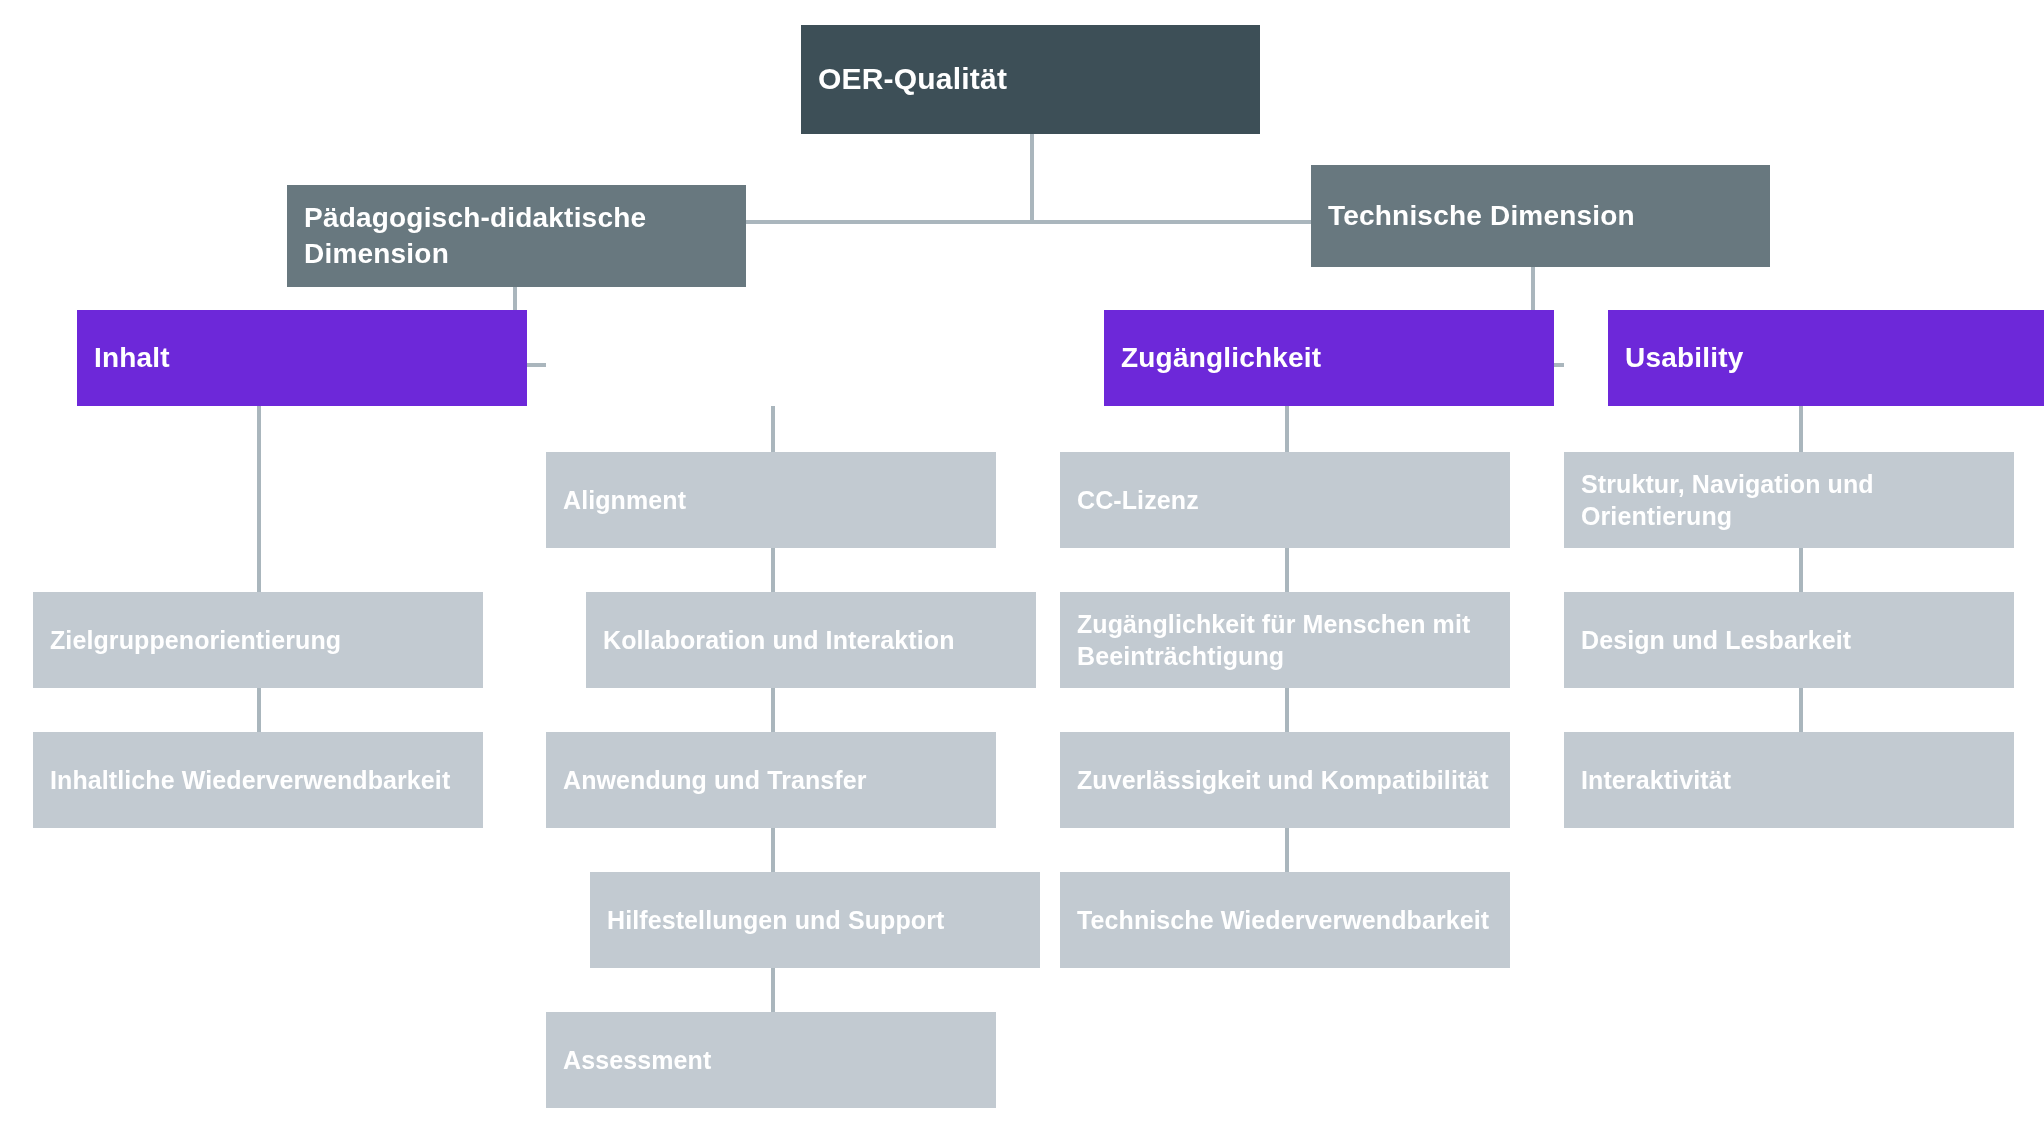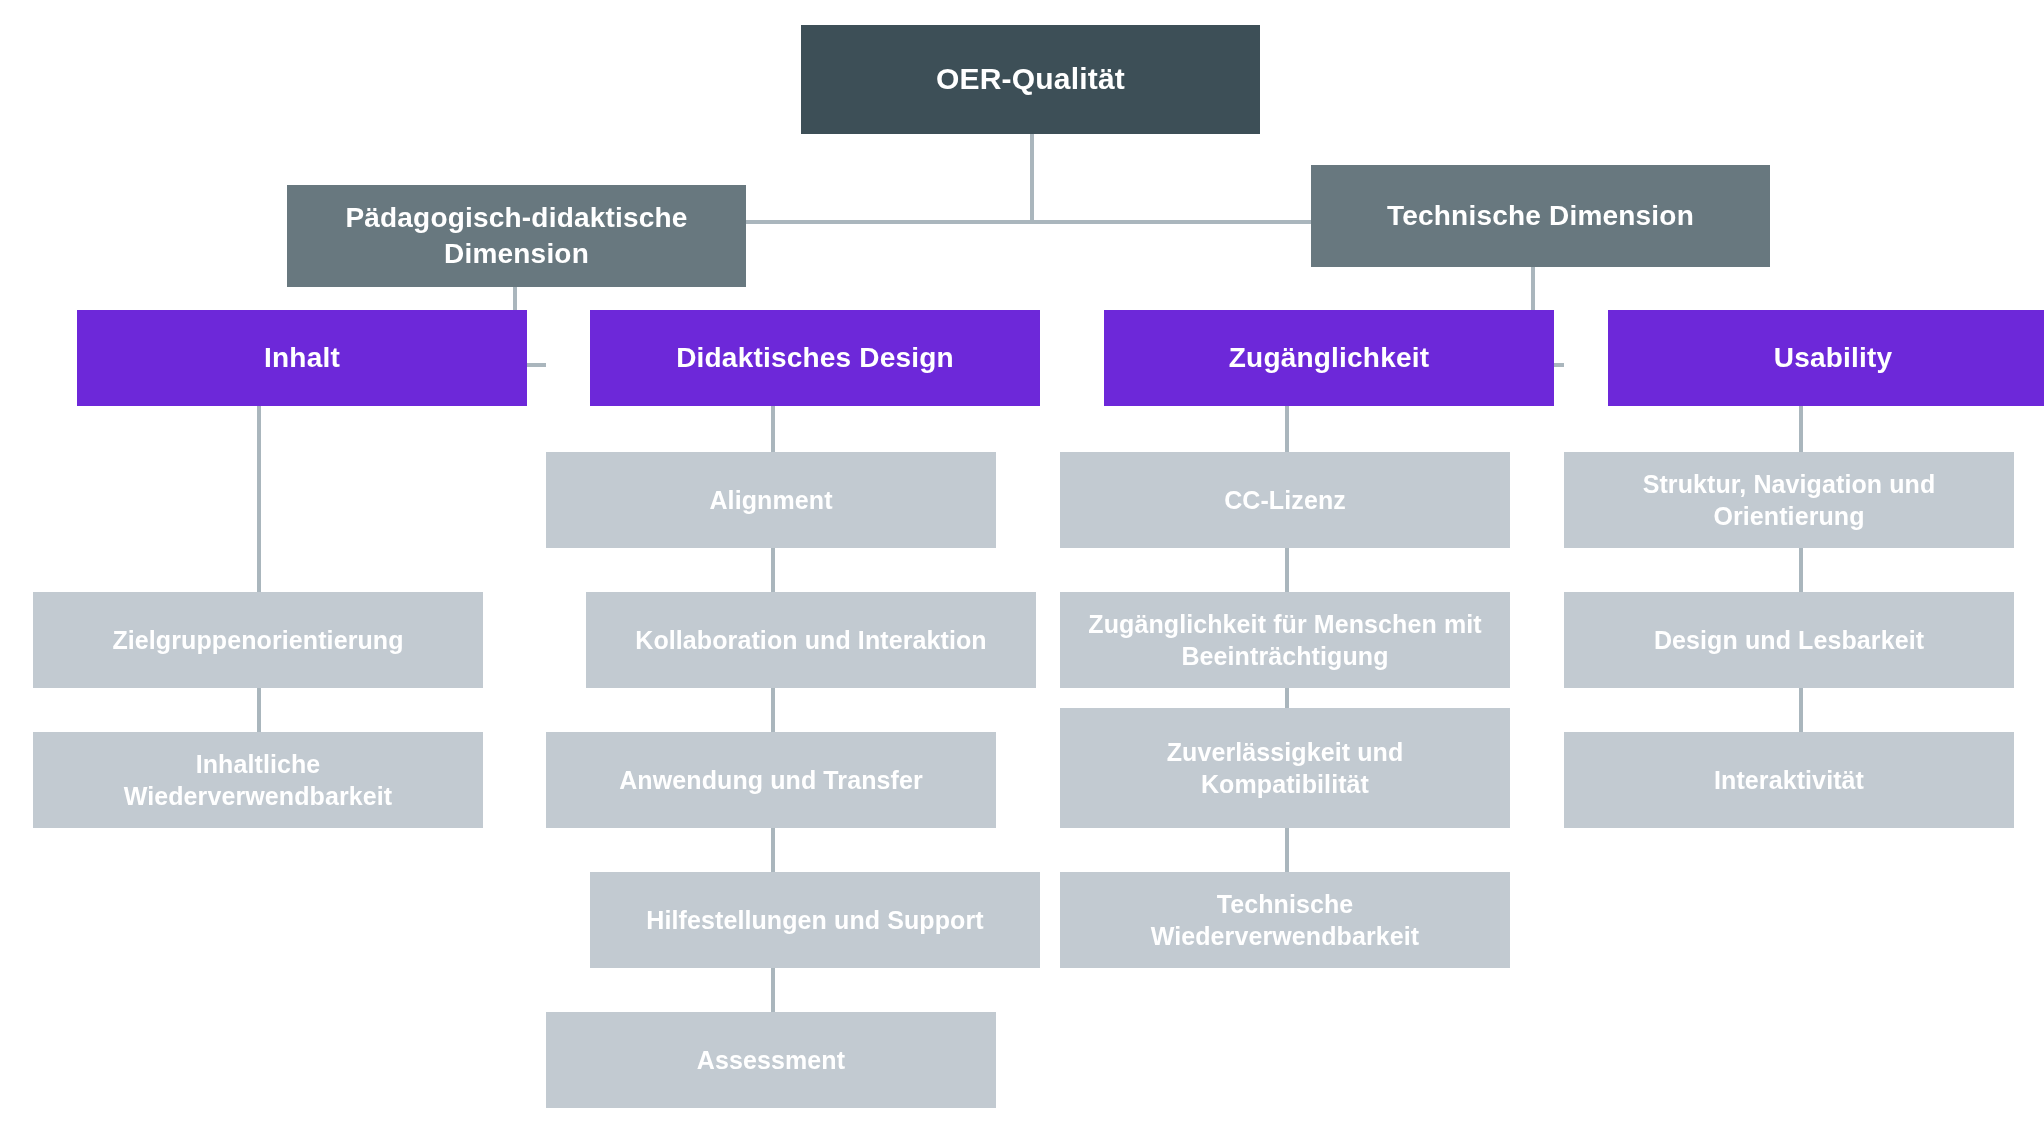--- a/index.html
+++ b/index.html
@@ -15,25 +15,25 @@
     width: 2044px;
     height: 1132px;
     background: #ffffff;
     overflow: hidden;
   }
   .node {
     position: absolute;
     display: flex;
     align-items: center;
     justify-content: center;
-    text-align: center;
+    text-align: left;
     color: #ffffff;
     font-weight: bold;
     box-sizing: border-box;
-    padding: 4px 27px;
+    padding: 4px 17px;
     z-index: 3;
     line-height: 1.28;
   }
   .node .label {
     display: block;
     width: 100%;
   }
   .lvl-root {
     background: #3d4f57;
     font-size: 30px;
@@ -96,23 +96,20 @@
   </div>
 
   <div class="node lvl-dim" style="left:1311px; top:165px; width:459px; height:102px;">
     <span class="label">Technische Dimension</span>
   </div>
 
   <div class="node lvl-cat" style="left:33px; top:310px; width:450px; height:96px;">
     <span class="label">Inhalt</span>
   </div>
 
-  <div class="node lvl-cat" style="left:546px; top:310px; width:450px; height:96px;">
-    <span class="label">Didaktisches Design</span>
-  </div>
 
   <div class="node lvl-cat" style="left:1060px; top:310px; width:450px; height:96px;">
     <span class="label">Zugänglichkeit</span>
   </div>
 
   <div class="node lvl-cat" style="left:1564px; top:310px; width:450px; height:96px;">
     <span class="label">Usability</span>
   </div>
 
   <div class="node lvl-leaf" style="left:33px; top:592px; width:450px; height:96px;">
@@ -137,21 +134,21 @@
   <div class="node lvl-leaf" style="left:546px; top:1012px; width:450px; height:96px;">
     <span class="label">Assessment</span>
   </div>
 
   <div class="node lvl-leaf" style="left:1060px; top:452px; width:450px; height:96px;">
     <span class="label">CC-Lizenz</span>
   </div>
   <div class="node lvl-leaf" style="left:1060px; top:592px; width:450px; height:96px;">
     <span class="label">Zugänglichkeit für Menschen mit Beeinträchtigung</span>
   </div>
-  <div class="node lvl-leaf" style="left:1060px; top:708px; width:450px; height:120px;">
+  <div class="node lvl-leaf" style="left:1060px; top:732px; width:450px; height:96px;">
     <span class="label">Zuverlässigkeit und Kompatibilität</span>
   </div>
   <div class="node lvl-leaf" style="left:1060px; top:872px; width:450px; height:96px;">
     <span class="label">Technische Wiederverwendbarkeit</span>
   </div>
 
   <div class="node lvl-leaf" style="left:1564px; top:452px; width:450px; height:96px;">
     <span class="label">Struktur, Navigation und Orientierung</span>
   </div>
   <div class="node lvl-leaf" style="left:1564px; top:592px; width:450px; height:96px;">

